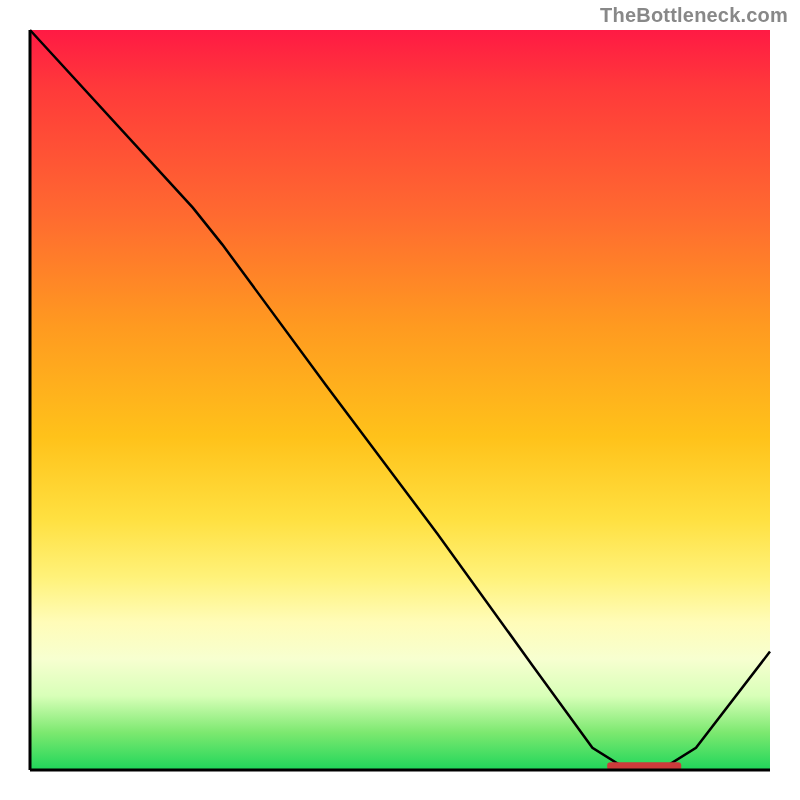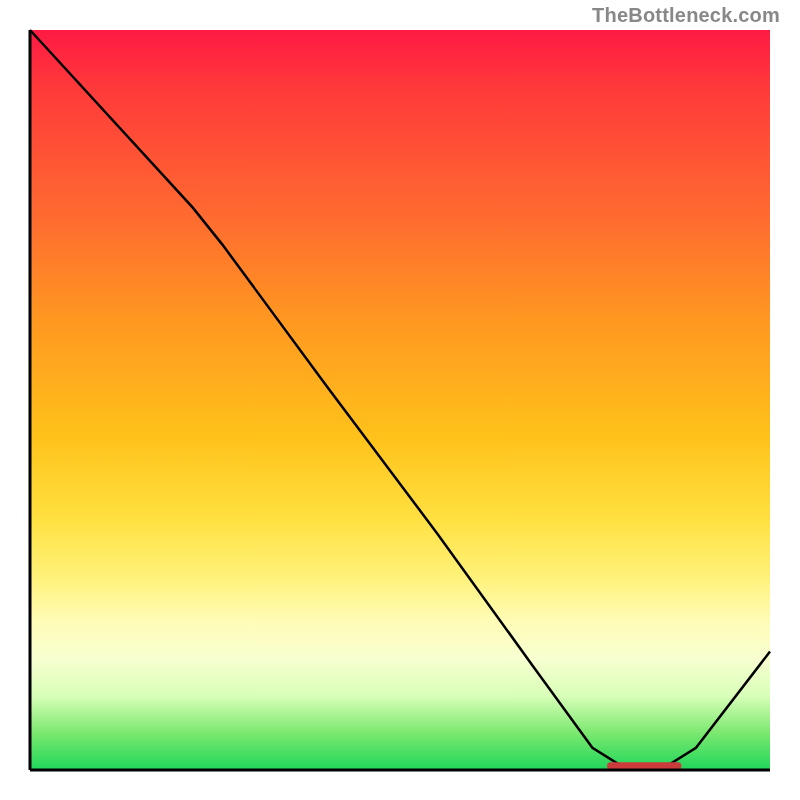--- a/index.html
+++ b/index.html
@@ -11,21 +11,21 @@
     font-family: Arial, Helvetica, sans-serif;
   }
   .chart-container {
     position: relative;
     width: 800px;
     height: 800px;
   }
   .attribution {
     position: absolute;
     top: 4px;
-    right: 20px;
+    right: 12px;
     font-size: 20px;
     font-weight: bold;
     color: #888888;
     letter-spacing: 0.2px;
   }
   .plot-area {
     position: absolute;
     left: 30px;
     top: 30px;
     width: 740px;

